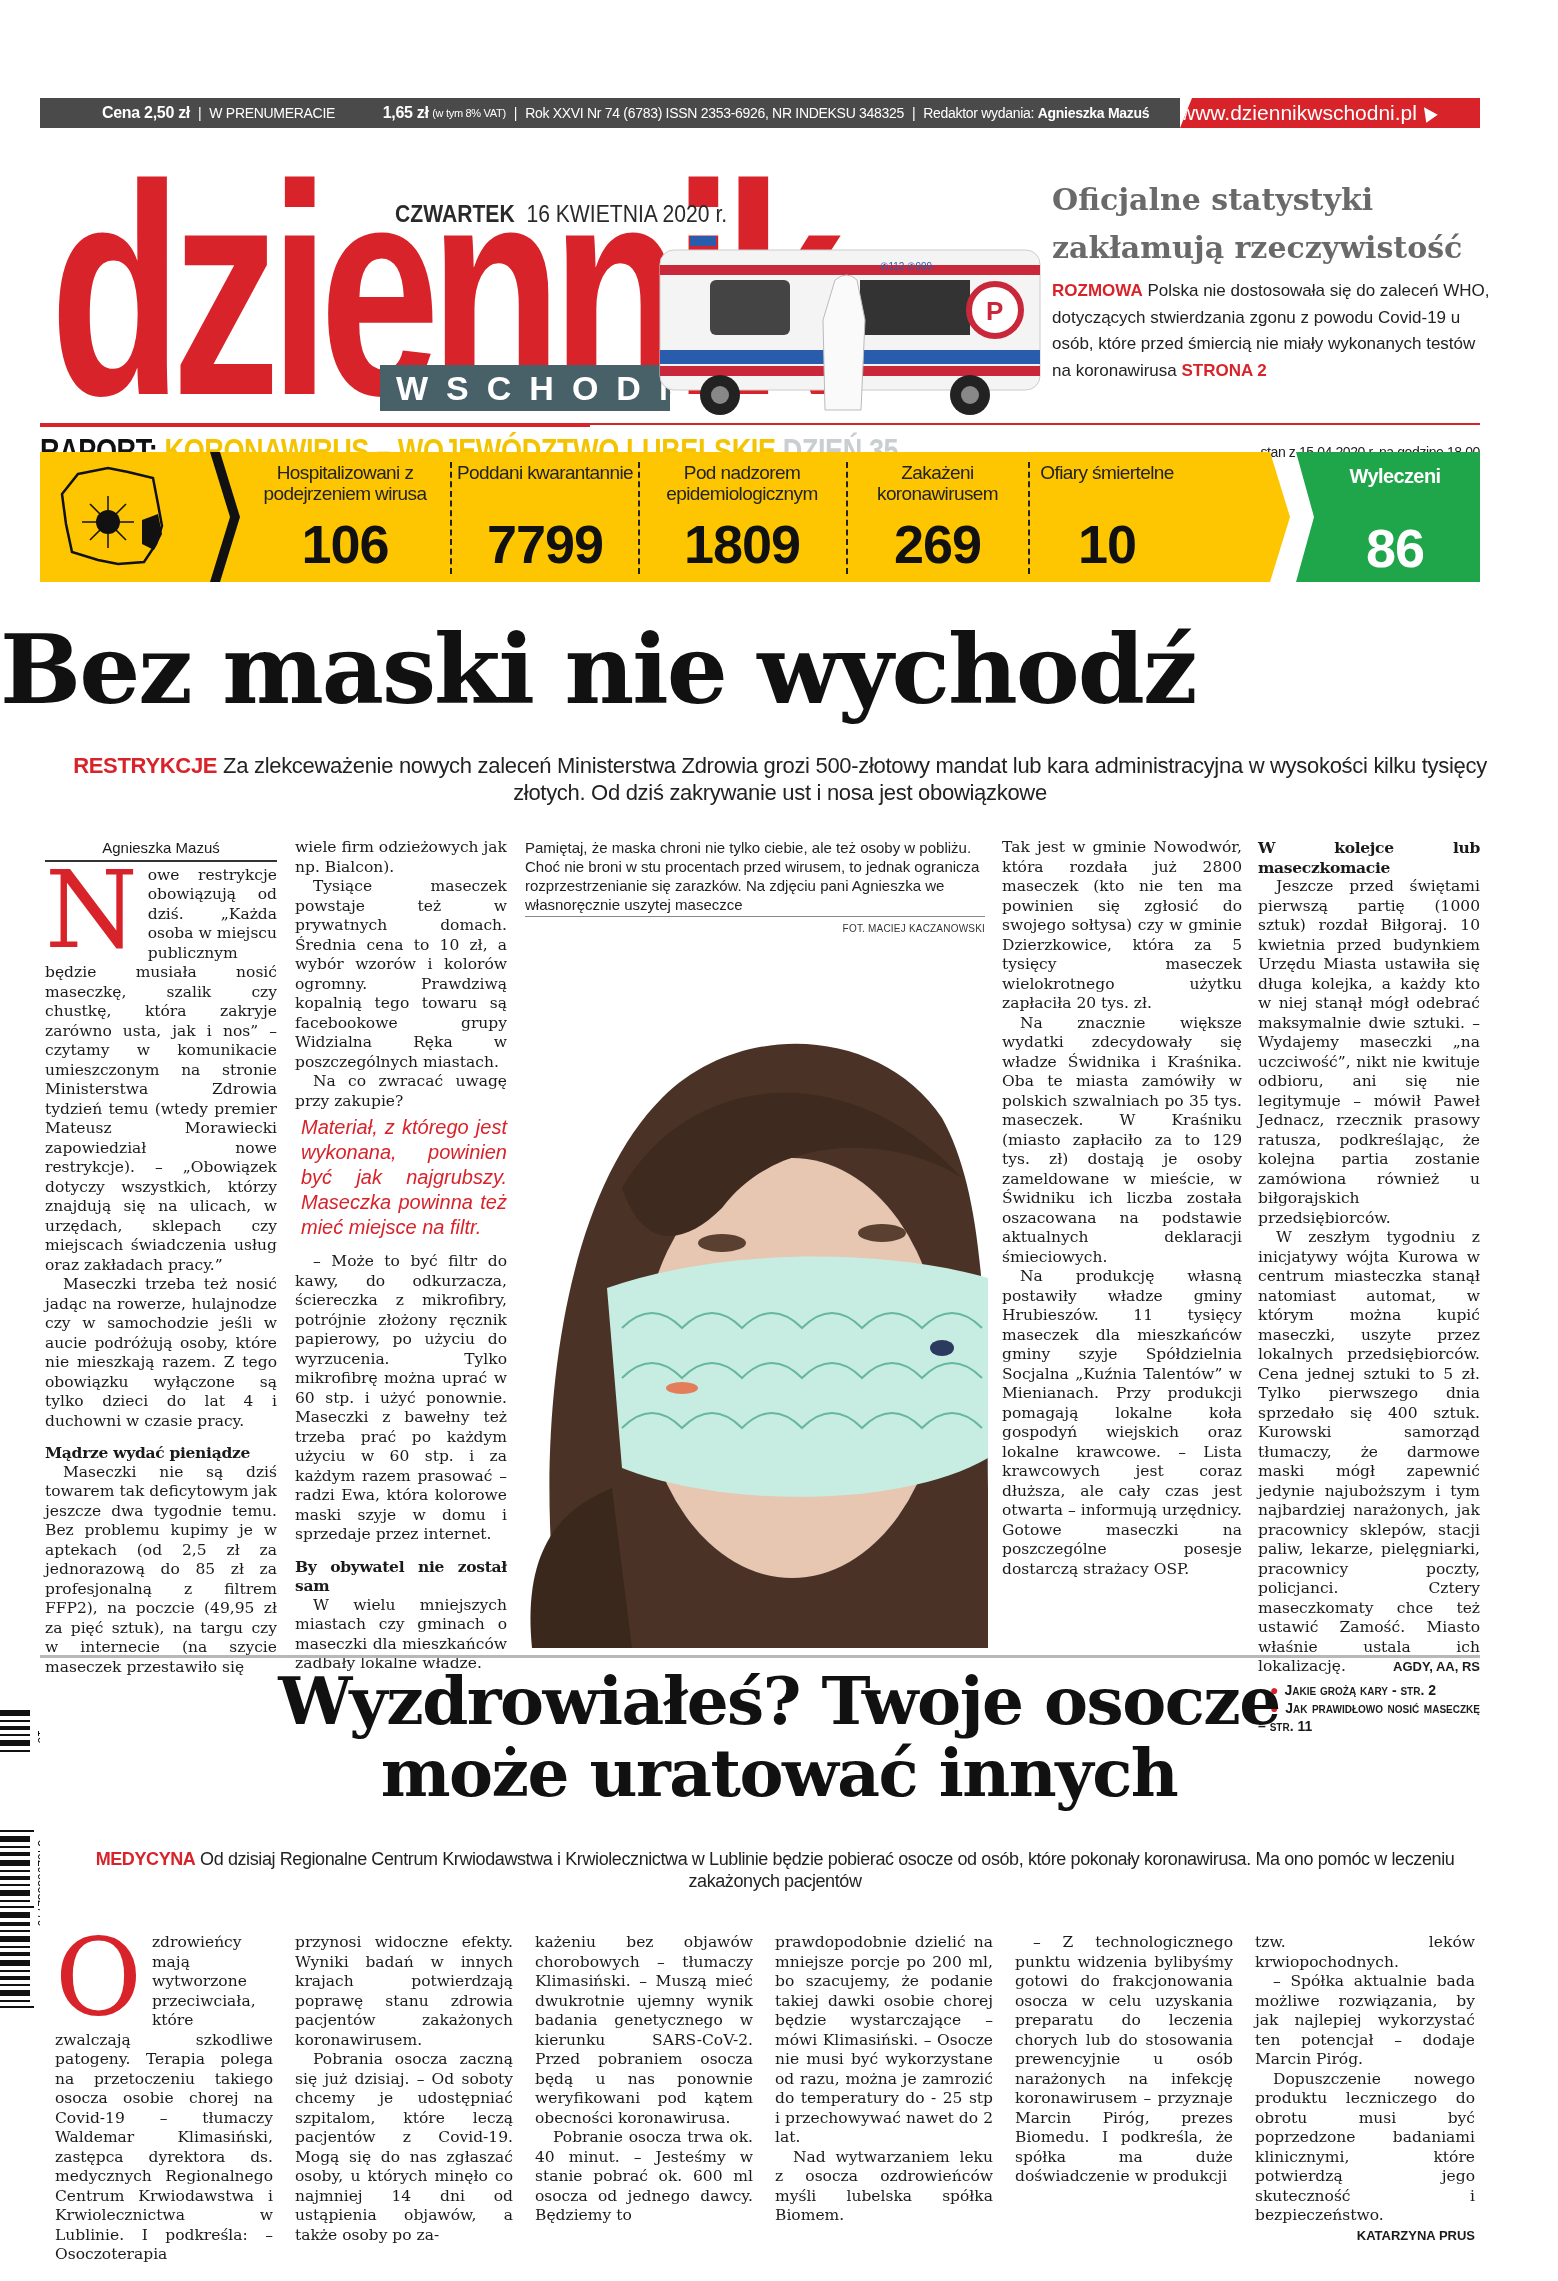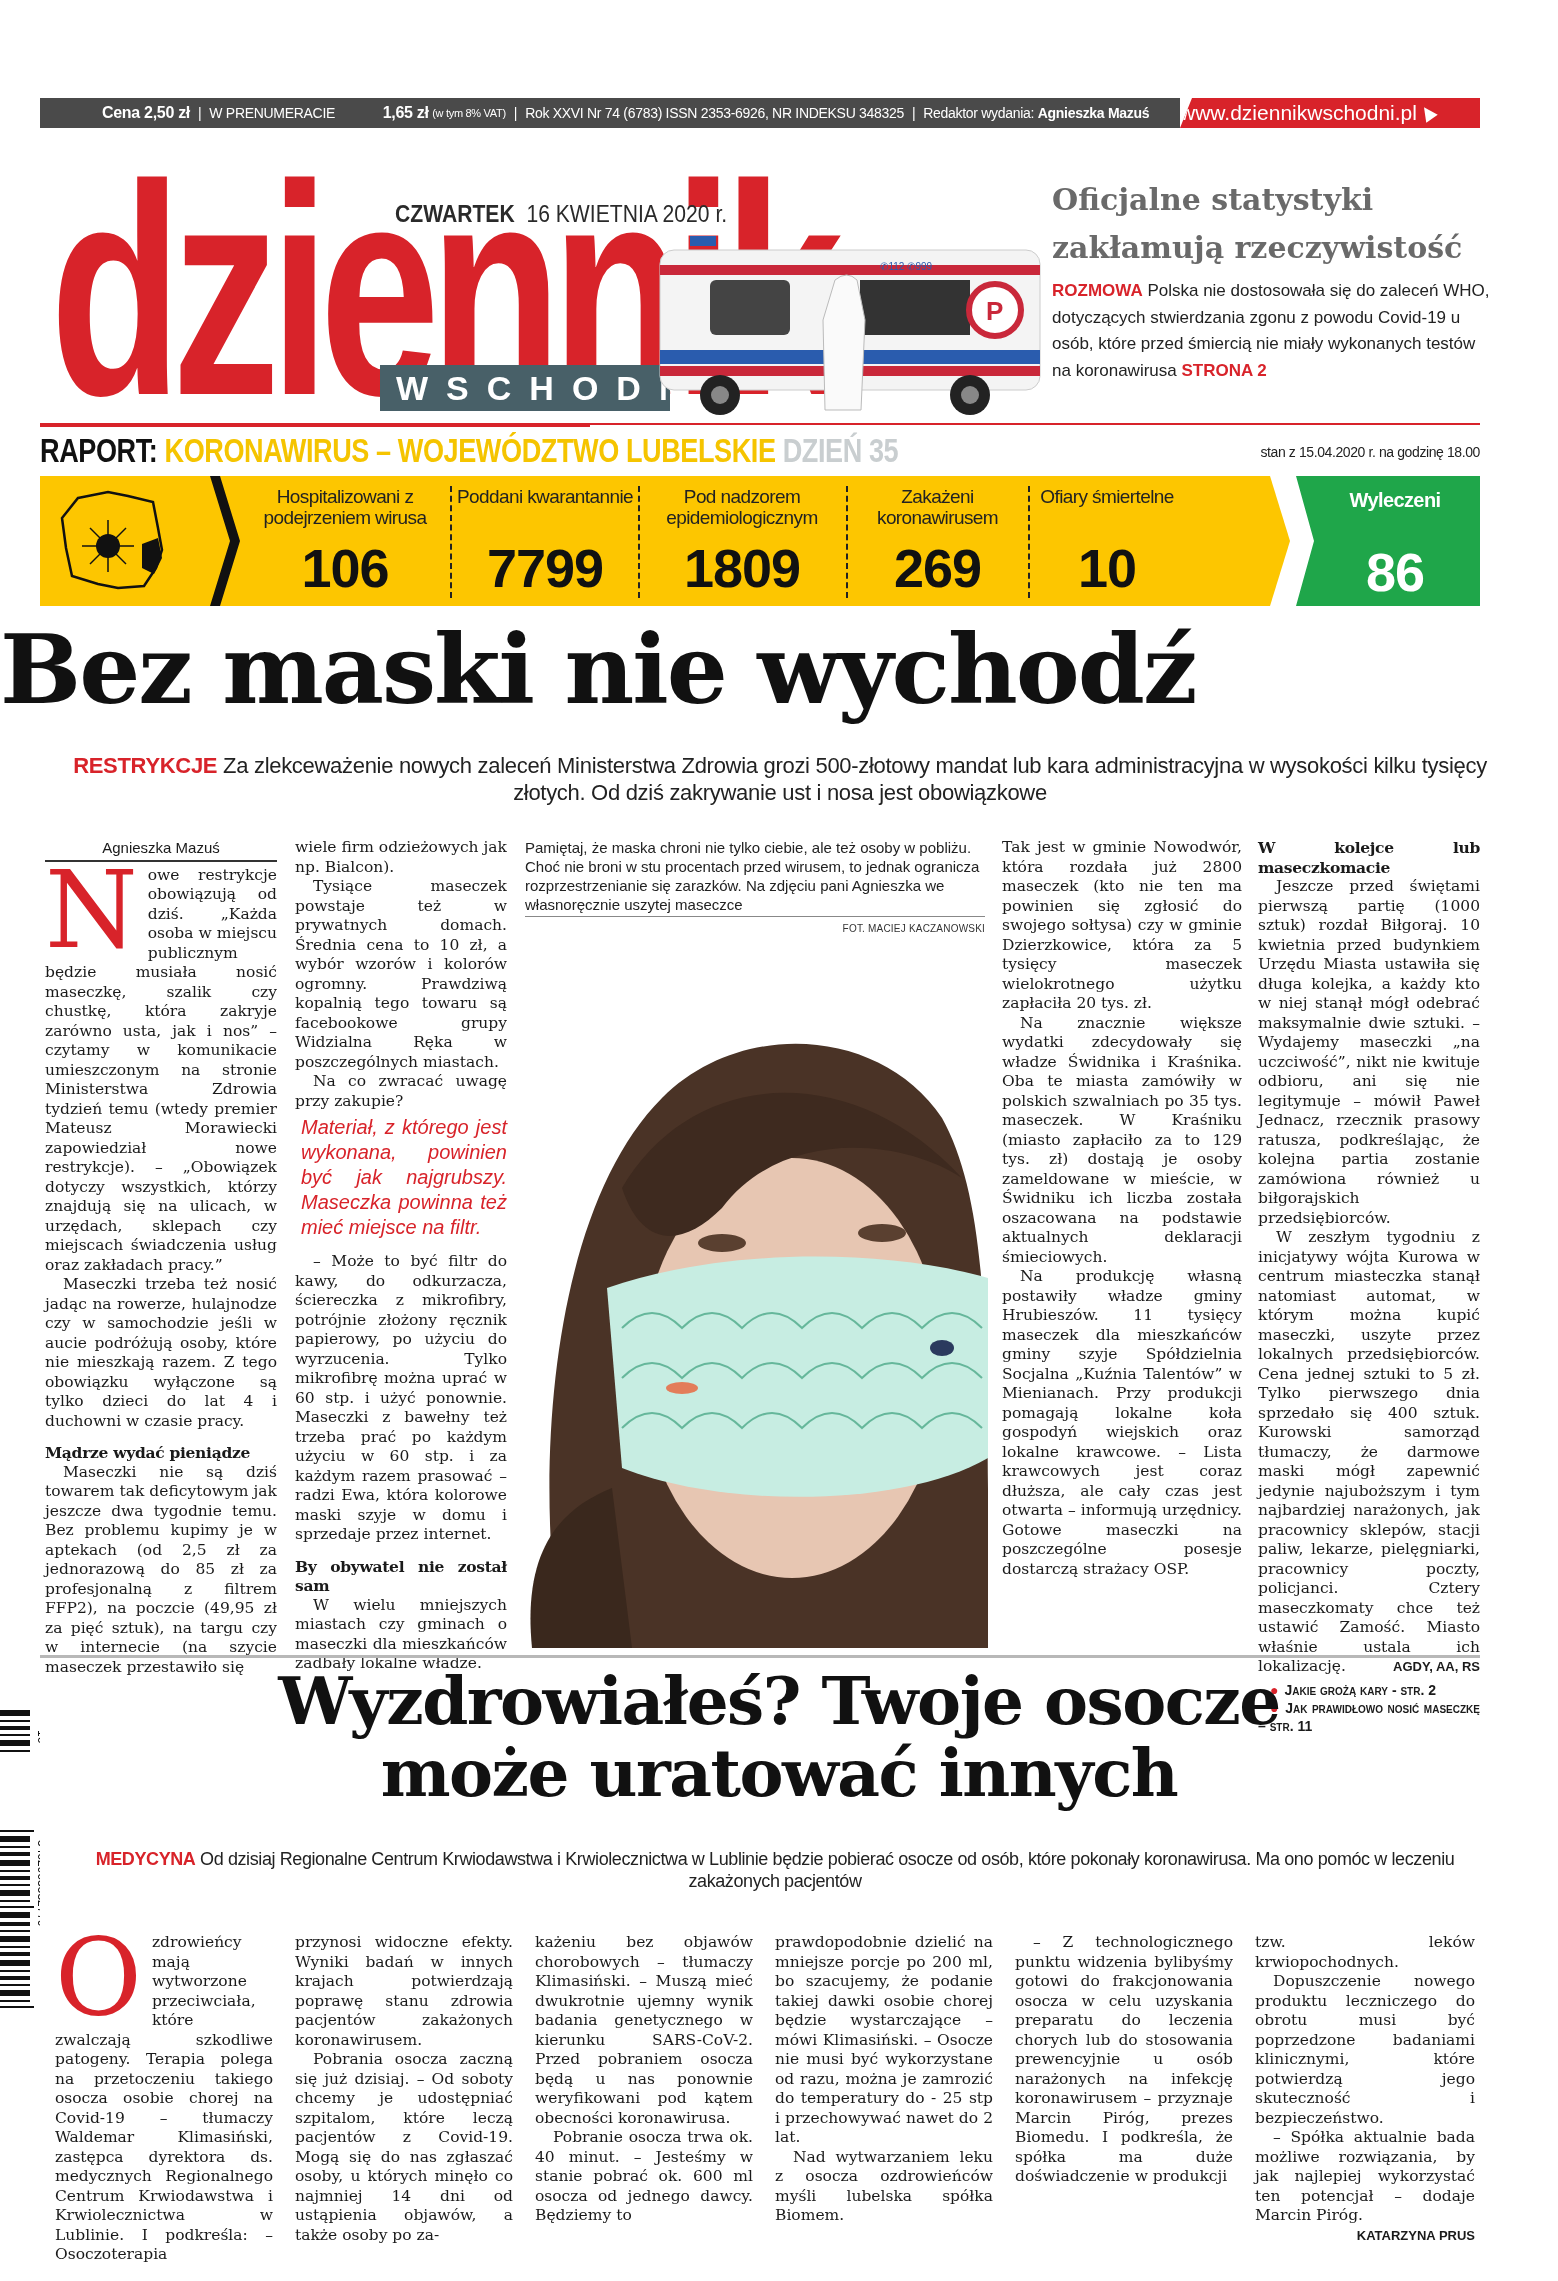--- a/index.html
+++ b/index.html
@@ -35,21 +35,21 @@
   .redrule2 { position: absolute; left: 590px; top: 423px; width: 890px; height: 2px; background: #d8232a; }
 
   
   .raport { position: absolute; left: 40px; top: 432px; width: 1440px; height: 36px; font-family: "Liberation Sans", sans-serif; }
   .raport-title { position: absolute; left: 0; top: 0; font-size: 33px; font-weight: 700; white-space: nowrap; transform: scaleX(0.82); transform-origin: left; letter-spacing: -0.5px; }
   .raport-title .k { color: #111; }
   .raport-title .y { color: #f5c400; }
   .raport-title .g { color: #c9ced0; }
   .raport-date { position: absolute; right: 0; top: 12px; font-size: 14px; color: #222; letter-spacing: -0.4px; }
 
-  .stats { position: absolute; left: 40px; top: 476px; width: 1440px; height: 130px; }
+  .stats { position: absolute; left: 40px; top: 452px; width: 1440px; height: 130px; }
   .stats-yellow { position: absolute; left: 0; top: 0; width: 1250px; height: 130px; background: #fdc600; clip-path: polygon(0 0, 1230px 0, 1250px 65px, 1230px 130px, 0 130px); }
   .stats-green { position: absolute; left: 1256px; top: 0; width: 184px; height: 130px; background: #1fa64a; clip-path: polygon(0 0, 100% 0, 100% 100%, 0 100%, 18px 65px); }
   .map-icon { position: absolute; left: 18px; top: 12px; width: 110px; height: 106px; }
   .chev { position: absolute; left: 170px; top: 0; width: 30px; height: 130px; }
   .stat { position: absolute; top: 0; height: 130px; text-align: center; font-family: "Liberation Sans", sans-serif; }
   .stat-label { font-size: 19px; line-height: 21px; color: #222; margin-top: 10px; letter-spacing: -0.6px; height: 44px; }
   .stat-value { font-size: 54px; font-weight: 700; line-height: 60px; color: #111; margin-top: 8px; letter-spacing: -1px; }
   .stat-sep { position: absolute; top: 10px; width: 0; height: 112px; border-left: 2px dashed #222; }
   .stat.green .stat-label { color: #fff; font-weight: 700; font-size: 20px; margin-top: 14px; height: 36px; }
   .stat.green .stat-value { color: #fff; margin-top: 16px; }
@@ -294,22 +294,22 @@
 </div>
 <div class="col" style="left:775px;top:1933px;width:218px">
   <p class="noind">prawdopodobnie dzielić na mniejsze porcje po 200 ml, bo szacujemy, że podanie takiej dawki osobie chorej będzie wystarczające – mówi Klimasiński. – Osocze nie musi być wykorzystane od razu, można je zamrozić do temperatury do - 25 stp i przechowywać nawet do 2 lat.</p>
   <p>Nad wytwarzaniem leku z osocza ozdrowieńców myśli lubelska spółka Biomem.</p>
 </div>
 <div class="col" style="left:1015px;top:1933px;width:218px">
   <p>– Z technologicznego punktu widzenia bylibyśmy gotowi do frakcjonowania osocza w celu uzyskania preparatu do leczenia chorych lub do stosowania prewencyjnie u osób narażonych na infekcję koronawirusem – przyznaje Marcin Piróg, prezes Biomedu. I podkreśla, że spółka ma duże doświadczenie w produkcji</p>
 </div>
 <div class="col" style="left:1255px;top:1933px;width:220px">
   <p class="noind">tzw. leków krwiopochodnych.</p>
+  <p><span>– Spółka aktualnie bada możliwe rozwiązania, by jak najlepiej wykorzystać ten potencjał – dodaje Marcin Piróg.</span></p>
   <p>Dopuszczenie nowego produktu leczniczego do obrotu musi być poprzedzone badaniami klinicznymi, które potwierdzą jego skuteczność i bezpieczeństwo.</p>
-  <p><span>– Spółka aktualnie bada możliwe rozwiązania, by jak najlepiej wykorzystać ten potencjał – dodaje Marcin Piróg.</span></p>
   <p style="text-align:right;text-indent:0"><span class="sig" style="float:none">KATARZYNA PRUS</span></p>
 </div>
 
 <svg class="barcode" viewBox="0 0 40 540">
   <g fill="#111">
     <rect x="0" y="10" width="30" height="6"></rect>
       <rect x="0" y="20" width="30" height="2"></rect>
       <rect x="0" y="26" width="30" height="4"></rect>
     <rect x="0" y="34" width="30" height="2"></rect>
       <rect x="0" y="40" width="30" height="6"></rect>

